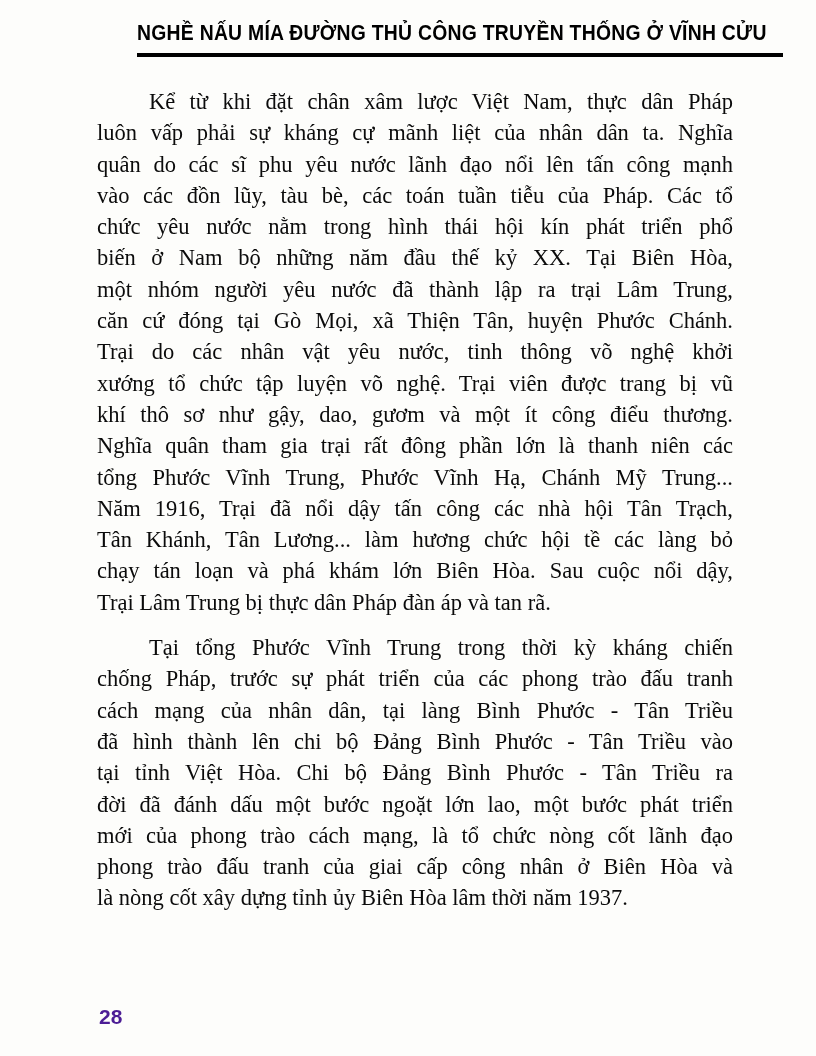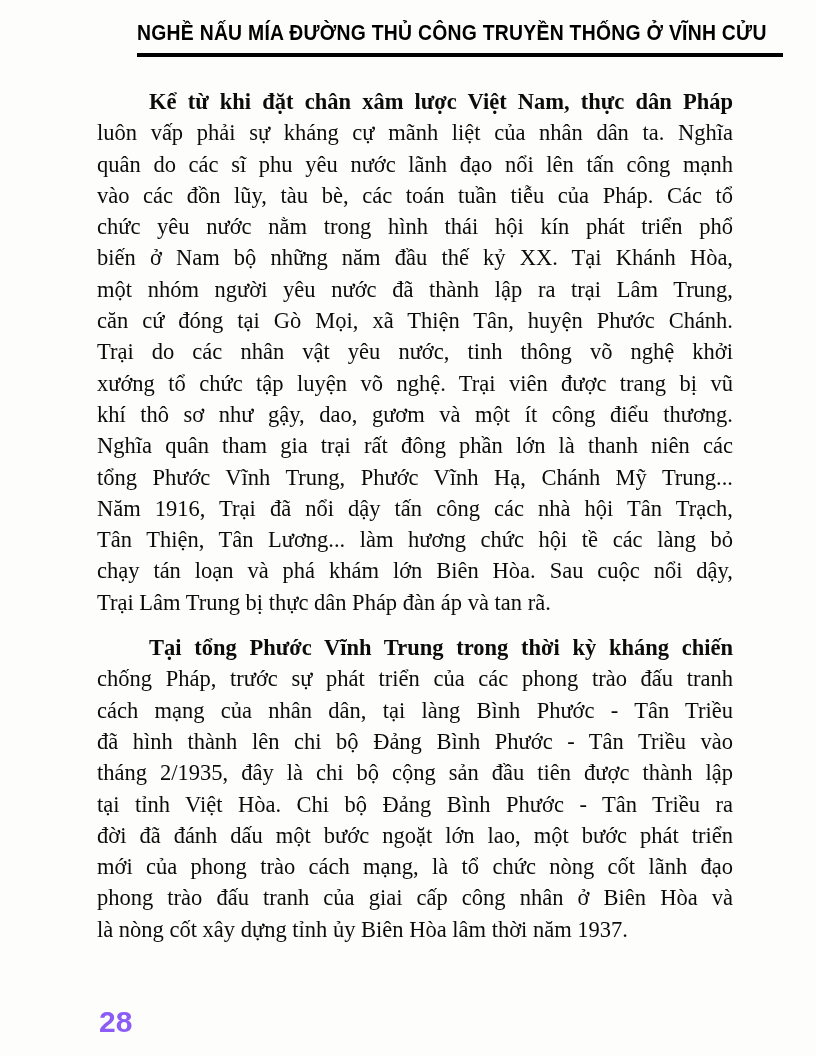--- a/index.html
+++ b/index.html
@@ -47,68 +47,67 @@
   }
   .para { margin: 0 0 14px 0; }
   .line {
     font-size: 22.5px;
     line-height: 31.3px;
     text-align: justify;
     text-align-last: justify;
     white-space: normal;
     color: #0b0b0b;
   }
-  .line.first { padding-left: 52px; font-weight: bold; }
+  .line.first { padding-left: 52px; }
   .line.last { text-align: center; text-align-last: left; }
   .page-number {
     position: absolute;
     top: 1005px;
     left: 99px;
     font-family: "Liberation Sans", "DejaVu Sans", sans-serif;
     font-weight: 700;
-    font-size: 30px;
-    color: #8b5cf6;
+    font-size: 21px;
+    color: #4c1d95;
   }
 </style>
 </head>
 <body>
 
 <div class="page">
 
   <header class="running-header">
     <div class="title">NGHỀ NẤU MÍA ĐƯỜNG THỦ CÔNG TRUYỀN THỐNG Ở VĨNH CỬU</div>
     <div class="rule"></div>
   </header>
 
   <main class="body-text">
       <div class="para">
         <div class="line first">Kể từ khi đặt chân xâm lược Việt Nam, thực dân Pháp</div>
         <div class="line">luôn vấp phải sự kháng cự mãnh liệt của nhân dân ta. Nghĩa</div>
         <div class="line">quân do các sĩ phu yêu nước lãnh đạo nổi lên tấn công mạnh</div>
         <div class="line">vào các đồn lũy, tàu bè, các toán tuần tiễu của Pháp. Các tổ</div>
         <div class="line">chức yêu nước nằm trong hình thái hội kín phát triển phổ</div>
-        <div class="line">biến ở Nam bộ những năm đầu thế kỷ XX. Tại Khánh Hòa,</div>
+        <div class="line">biến ở Nam bộ những năm đầu thế kỷ XX. Tại Biên Hòa,</div>
         <div class="line">một nhóm người yêu nước đã thành lập ra trại Lâm Trung,</div>
         <div class="line">căn cứ đóng tại Gò Mọi, xã Thiện Tân, huyện Phước Chánh.</div>
         <div class="line">Trại do các nhân vật yêu nước, tinh thông võ nghệ khởi</div>
         <div class="line">xướng tổ chức tập luyện võ nghệ. Trại viên được trang bị vũ</div>
         <div class="line">khí thô sơ như gậy, dao, gươm và một ít công điểu thương.</div>
         <div class="line">Nghĩa quân tham gia trại rất đông phần lớn là thanh niên các</div>
         <div class="line">tổng Phước Vĩnh Trung, Phước Vĩnh Hạ, Chánh Mỹ Trung...</div>
         <div class="line">Năm 1916, Trại đã nổi dậy tấn công các nhà hội Tân Trạch,</div>
-        <div class="line">Tân Thiện, Tân Lương... làm hương chức hội tề các làng bỏ</div>
+        <div class="line">Tân Khánh, Tân Lương... làm hương chức hội tề các làng bỏ</div>
         <div class="line">chạy tán loạn và phá khám lớn Biên Hòa. Sau cuộc nổi dậy,</div>
         <div class="line last">Trại Lâm Trung bị thực dân Pháp đàn áp và tan rã.</div>
       </div>
       <div class="para">
         <div class="line first">Tại tổng Phước Vĩnh Trung trong thời kỳ kháng chiến</div>
         <div class="line">chống Pháp, trước sự phát triển của các phong trào đấu tranh</div>
         <div class="line">cách mạng của nhân dân, tại làng Bình Phước - Tân Triều</div>
         <div class="line">đã hình thành lên chi bộ Đảng Bình Phước - Tân Triều vào</div>
-        <div class="line">tháng 2/1935, đây là chi bộ cộng sản đầu tiên được thành lập</div>
         <div class="line">tại tỉnh Việt Hòa. Chi bộ Đảng Bình Phước - Tân Triều ra</div>
         <div class="line">đời đã đánh dấu một bước ngoặt lớn lao, một bước phát triển</div>
         <div class="line">mới của phong trào cách mạng, là tổ chức nòng cốt lãnh đạo</div>
         <div class="line">phong trào đấu tranh của giai cấp công nhân ở Biên Hòa và</div>
         <div class="line last">là nòng cốt xây dựng tỉnh ủy Biên Hòa lâm thời năm 1937.</div>
       </div>
     </main>
 
   <div class="page-number">28</div>
 

